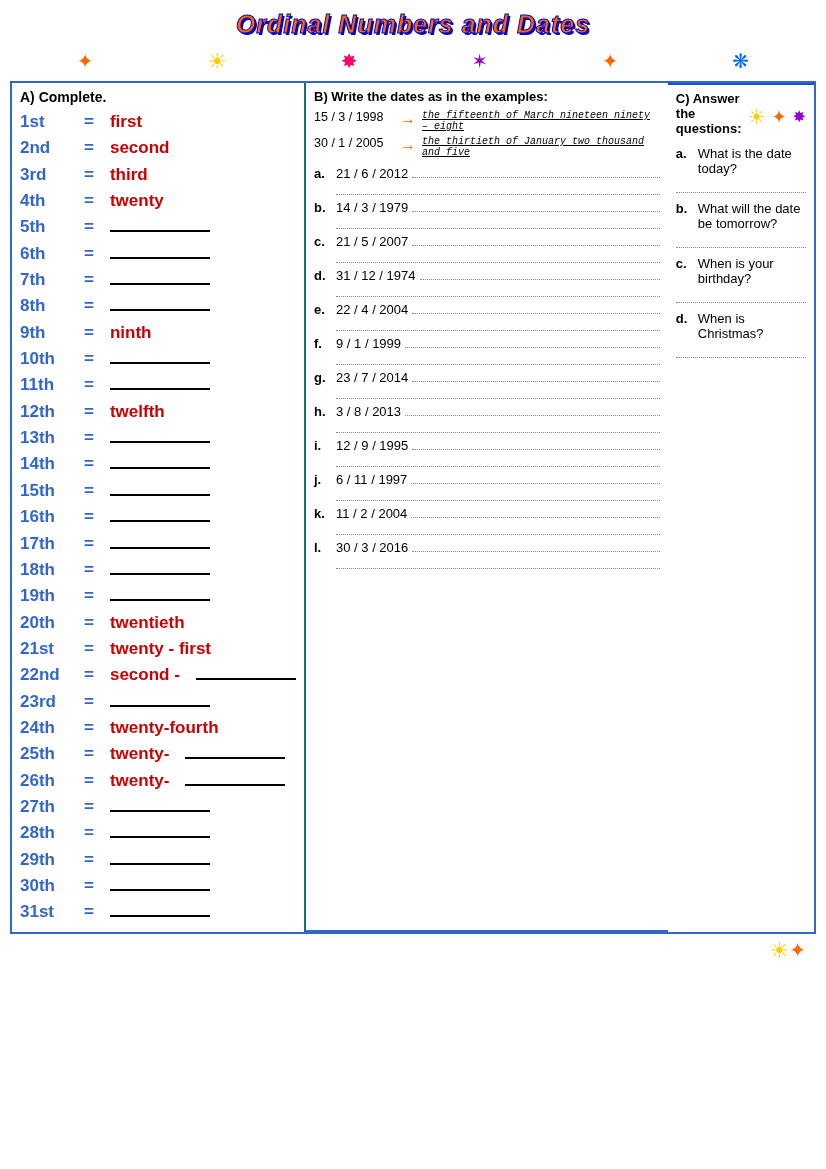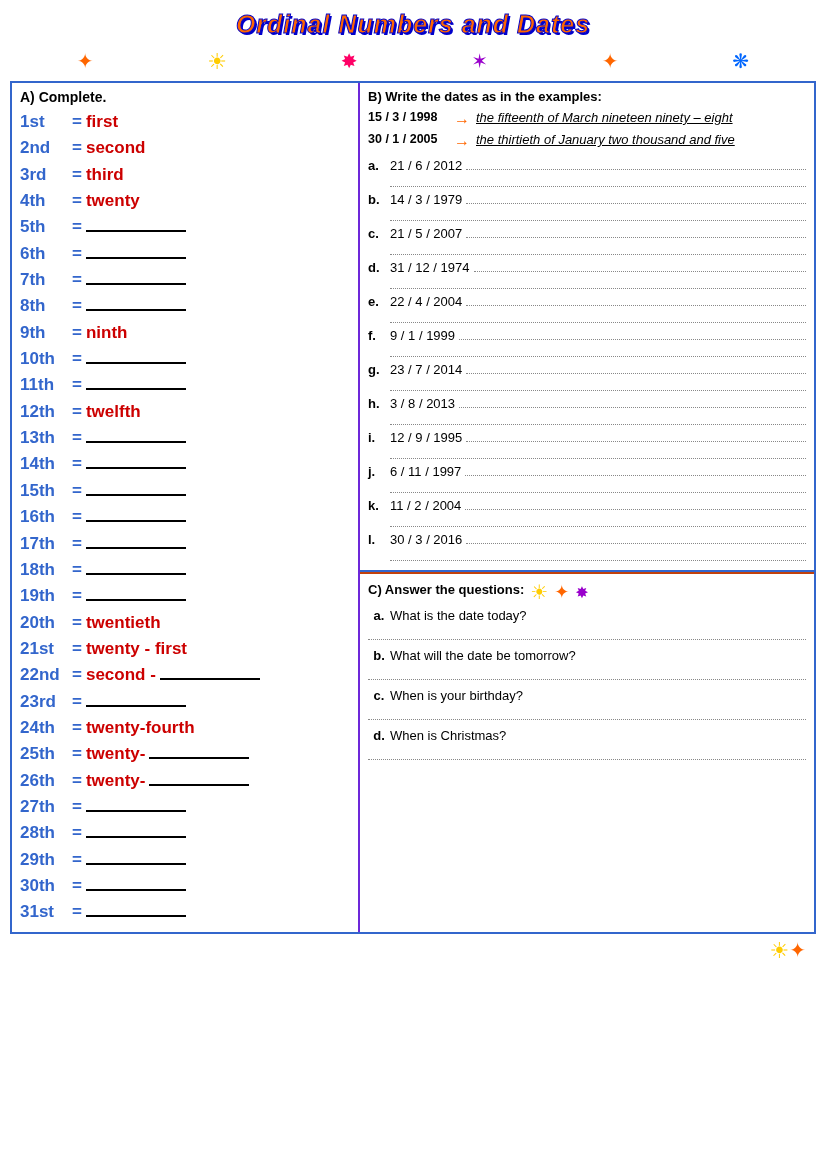--- a/index.html
+++ b/index.html
@@ -25,41 +25,41 @@
 
     .main-container {
       border: 2px solid #3366CC;
       display: flex;
       flex-direction: row;
       width: 100%;
     }
 
     
     .left-col {
-      width: 348px;
-      border-right: 2px solid #6d28d9;
+      width: 294px;
+      border-right: 2px solid #0f766e;
       padding: 6px 8px;
       background: #fff;
     }
 
     .section-a-header {
       font-size: 14px;
       font-weight: bold;
       color: #000;
       margin-bottom: 4px;
     }
 
     .ordinal-item {
       font-size: 17px;
       font-weight: bold;
       color: #3366CC;
       line-height: 1.55;
       display: flex;
       align-items: baseline;
-      gap: 4px;
+      gap: 16px;
     }
 
     .ordinal-item .num {
       color: #3366CC;
       min-width: 48px;
     }
 
     .ordinal-item .eq {
       color: #3366CC;
     }
@@ -72,21 +72,21 @@
       display: inline-block;
       border-bottom: 2px solid #000;
       min-width: 100px;
       height: 14px;
     }
 
     
     .right-col {
       flex: 1;
       display: flex;
-      flex-direction: column;
+      flex-direction: row;
     }
 
     .section-b {
       border-bottom: 2px solid #3366CC;
       padding: 6px 8px;
     }
 
     .section-b-header {
       font-size: 13px;
       font-weight: bold;
@@ -95,45 +95,45 @@
     }
 
     .example-row {
       display: flex;
       align-items: flex-start;
       margin-bottom: 4px;
       font-size: 12.5px;
     }
 
     .example-date {
-      font-weight: bold;
+      font-weight: normal;
       color: #000;
       min-width: 80px;
     }
 
     .arrow {
       color: #FF6600;
       font-size: 16px;
       margin: 0 6px;
       font-weight: bold;
     }
 
     .example-text {
       font-style: italic;
       text-decoration: underline;
       color: #000;
-      font-size: 13px;
+      font-size: 10px;
+      font-family: Liberation Mono, monospace;
     }
 
     
     .section-c {
-      border-top: 2px solid #c2410c;
+      border-top: 2px solid #1d4ed8;
       padding: 6px 8px;
       flex: 1;
-      text-align: center;
     }
 
     .section-c-header {
       font-size: 13px;
       font-weight: bold;
       color: #000;
       margin-bottom: 6px;
     }
 
     .question-item {

